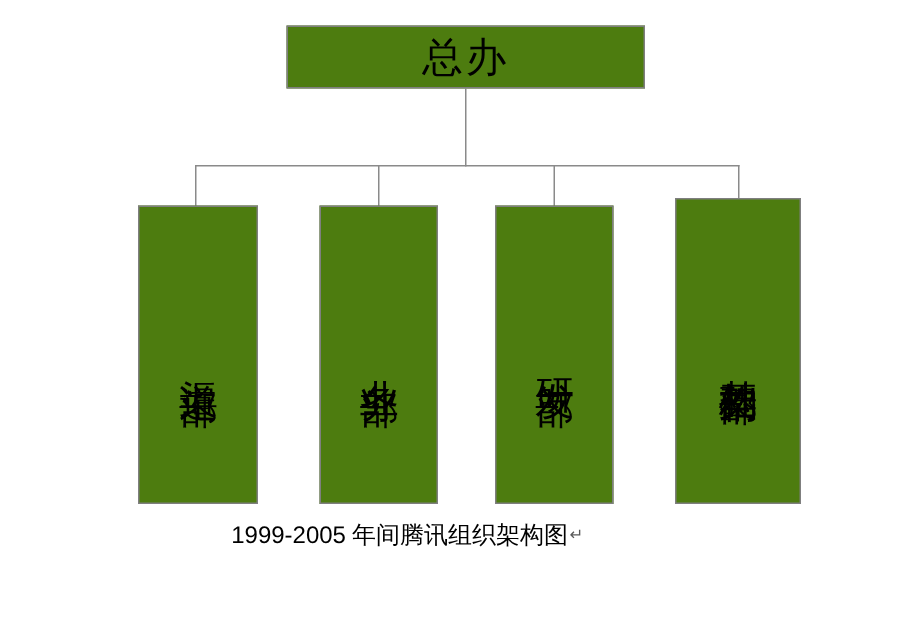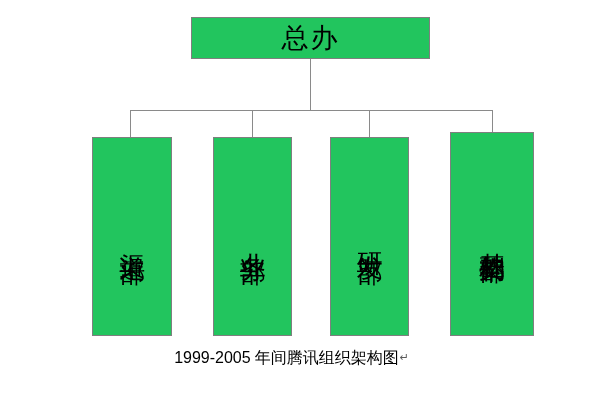--- a/index.html
+++ b/index.html
@@ -22,21 +22,21 @@
     top: 0;
     width: 605px;
     height: 417px;
   }
 
   
   .node-box {
     position: absolute;
     box-sizing: border-box;
     border: 1px solid #7f7f7f;
-    background: #22c55e;
+    background: #4d7c0f;
     display: flex;
     align-items: center;
     justify-content: center;
   }
 
   .root-box {
     left: 191px;
     top: 17px;
     width: 239px;
     height: 42px;
@@ -101,21 +101,20 @@
   .caption {
     position: absolute;
     left: 0;
     top: 346px;
     width: 543px;
     text-align: center;
     font-size: 16px;
     line-height: 22px;
     color: #000000;
     white-space: nowrap;
-    margin-left: 20px;
   }
   .caption .cap-range { letter-spacing: 0px; }
   .caption .cap-text  { margin-left: 4px; }
   .caption .cap-mark  {
     font-size: 11px;
     color: #5a5a5a;
     vertical-align: 2px;
     margin-left: 1px;
   }
 </style>

